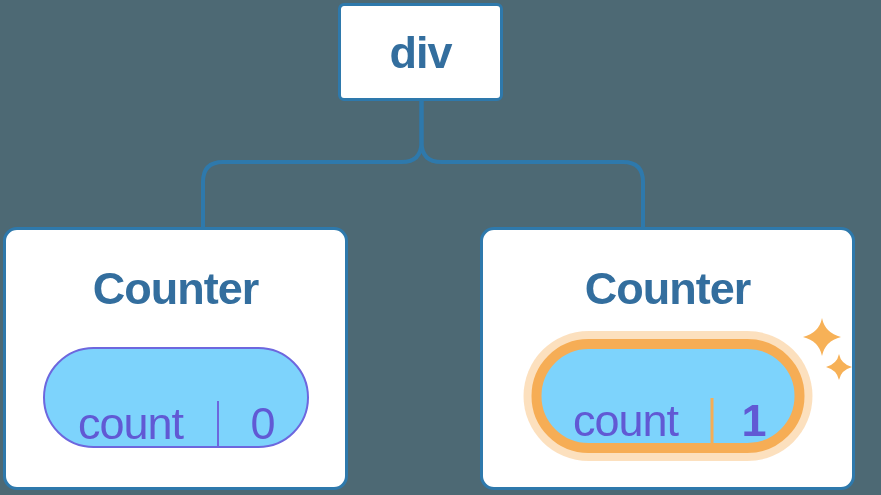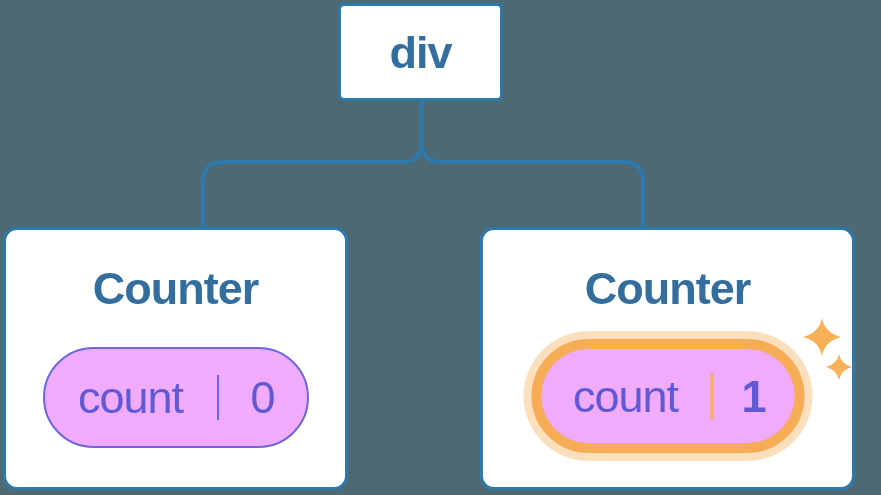--- a/index.html
+++ b/index.html
@@ -40,22 +40,22 @@
   .card-right { left: 480px; width: 375px; }
   .card-title {
     position: absolute; top: 36px; left: 0; width: 100%;
     text-align: center;
     font-size: 45px; font-weight: 600; letter-spacing: -1px; line-height: 1;
     color: var(--text-blue, #336E9E);
   }
   .pill {
     position: absolute; left: 50%; transform: translateX(-50%);
     box-sizing: border-box;
-    background: #f0abfc;
-    display: flex; align-items: center;
+    background: #7dd3fc;
+    display: flex; align-items: flex-end;
     line-height: 1;
   }
   .pill-plain {
     top: 117px; width: 266px; height: 101px;
     border: 2px solid var(--purple-border, #6D67DE);
     border-radius: 51px;
   }
   .pill-highlight {
     top: 109px; width: 273px; height: 114px;
     border: 10px solid var(--orange, #F6AD55);

